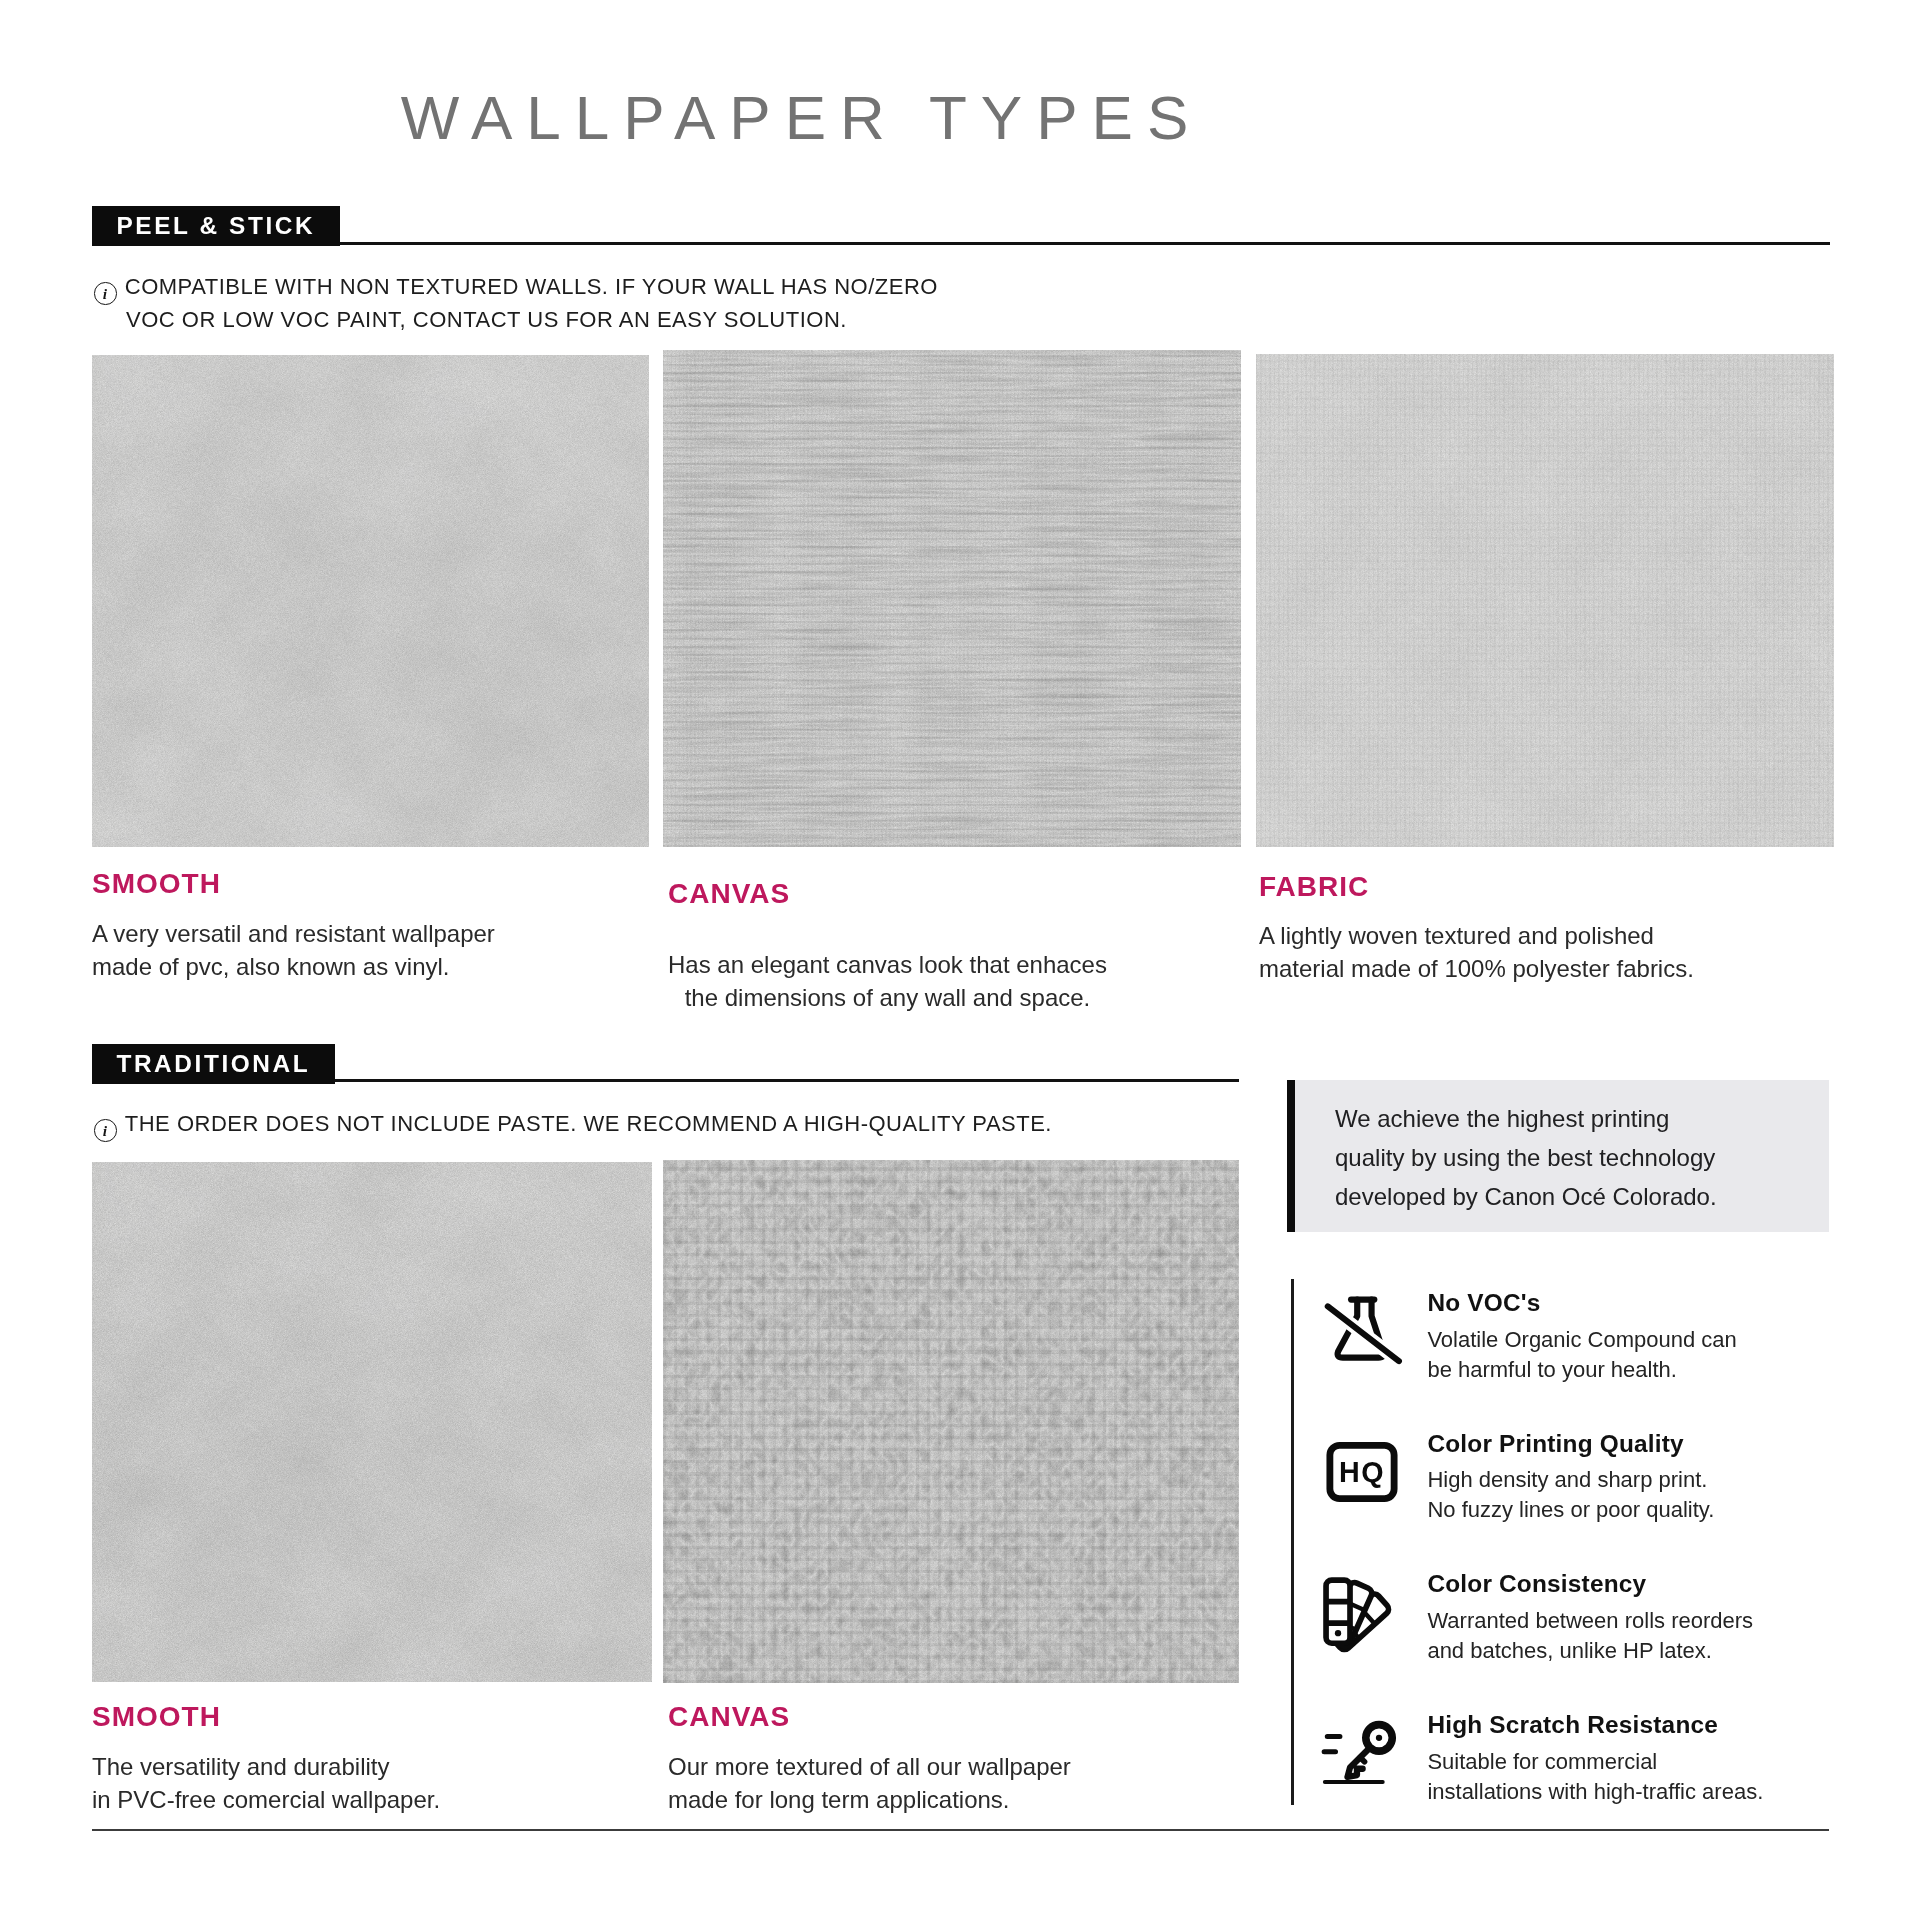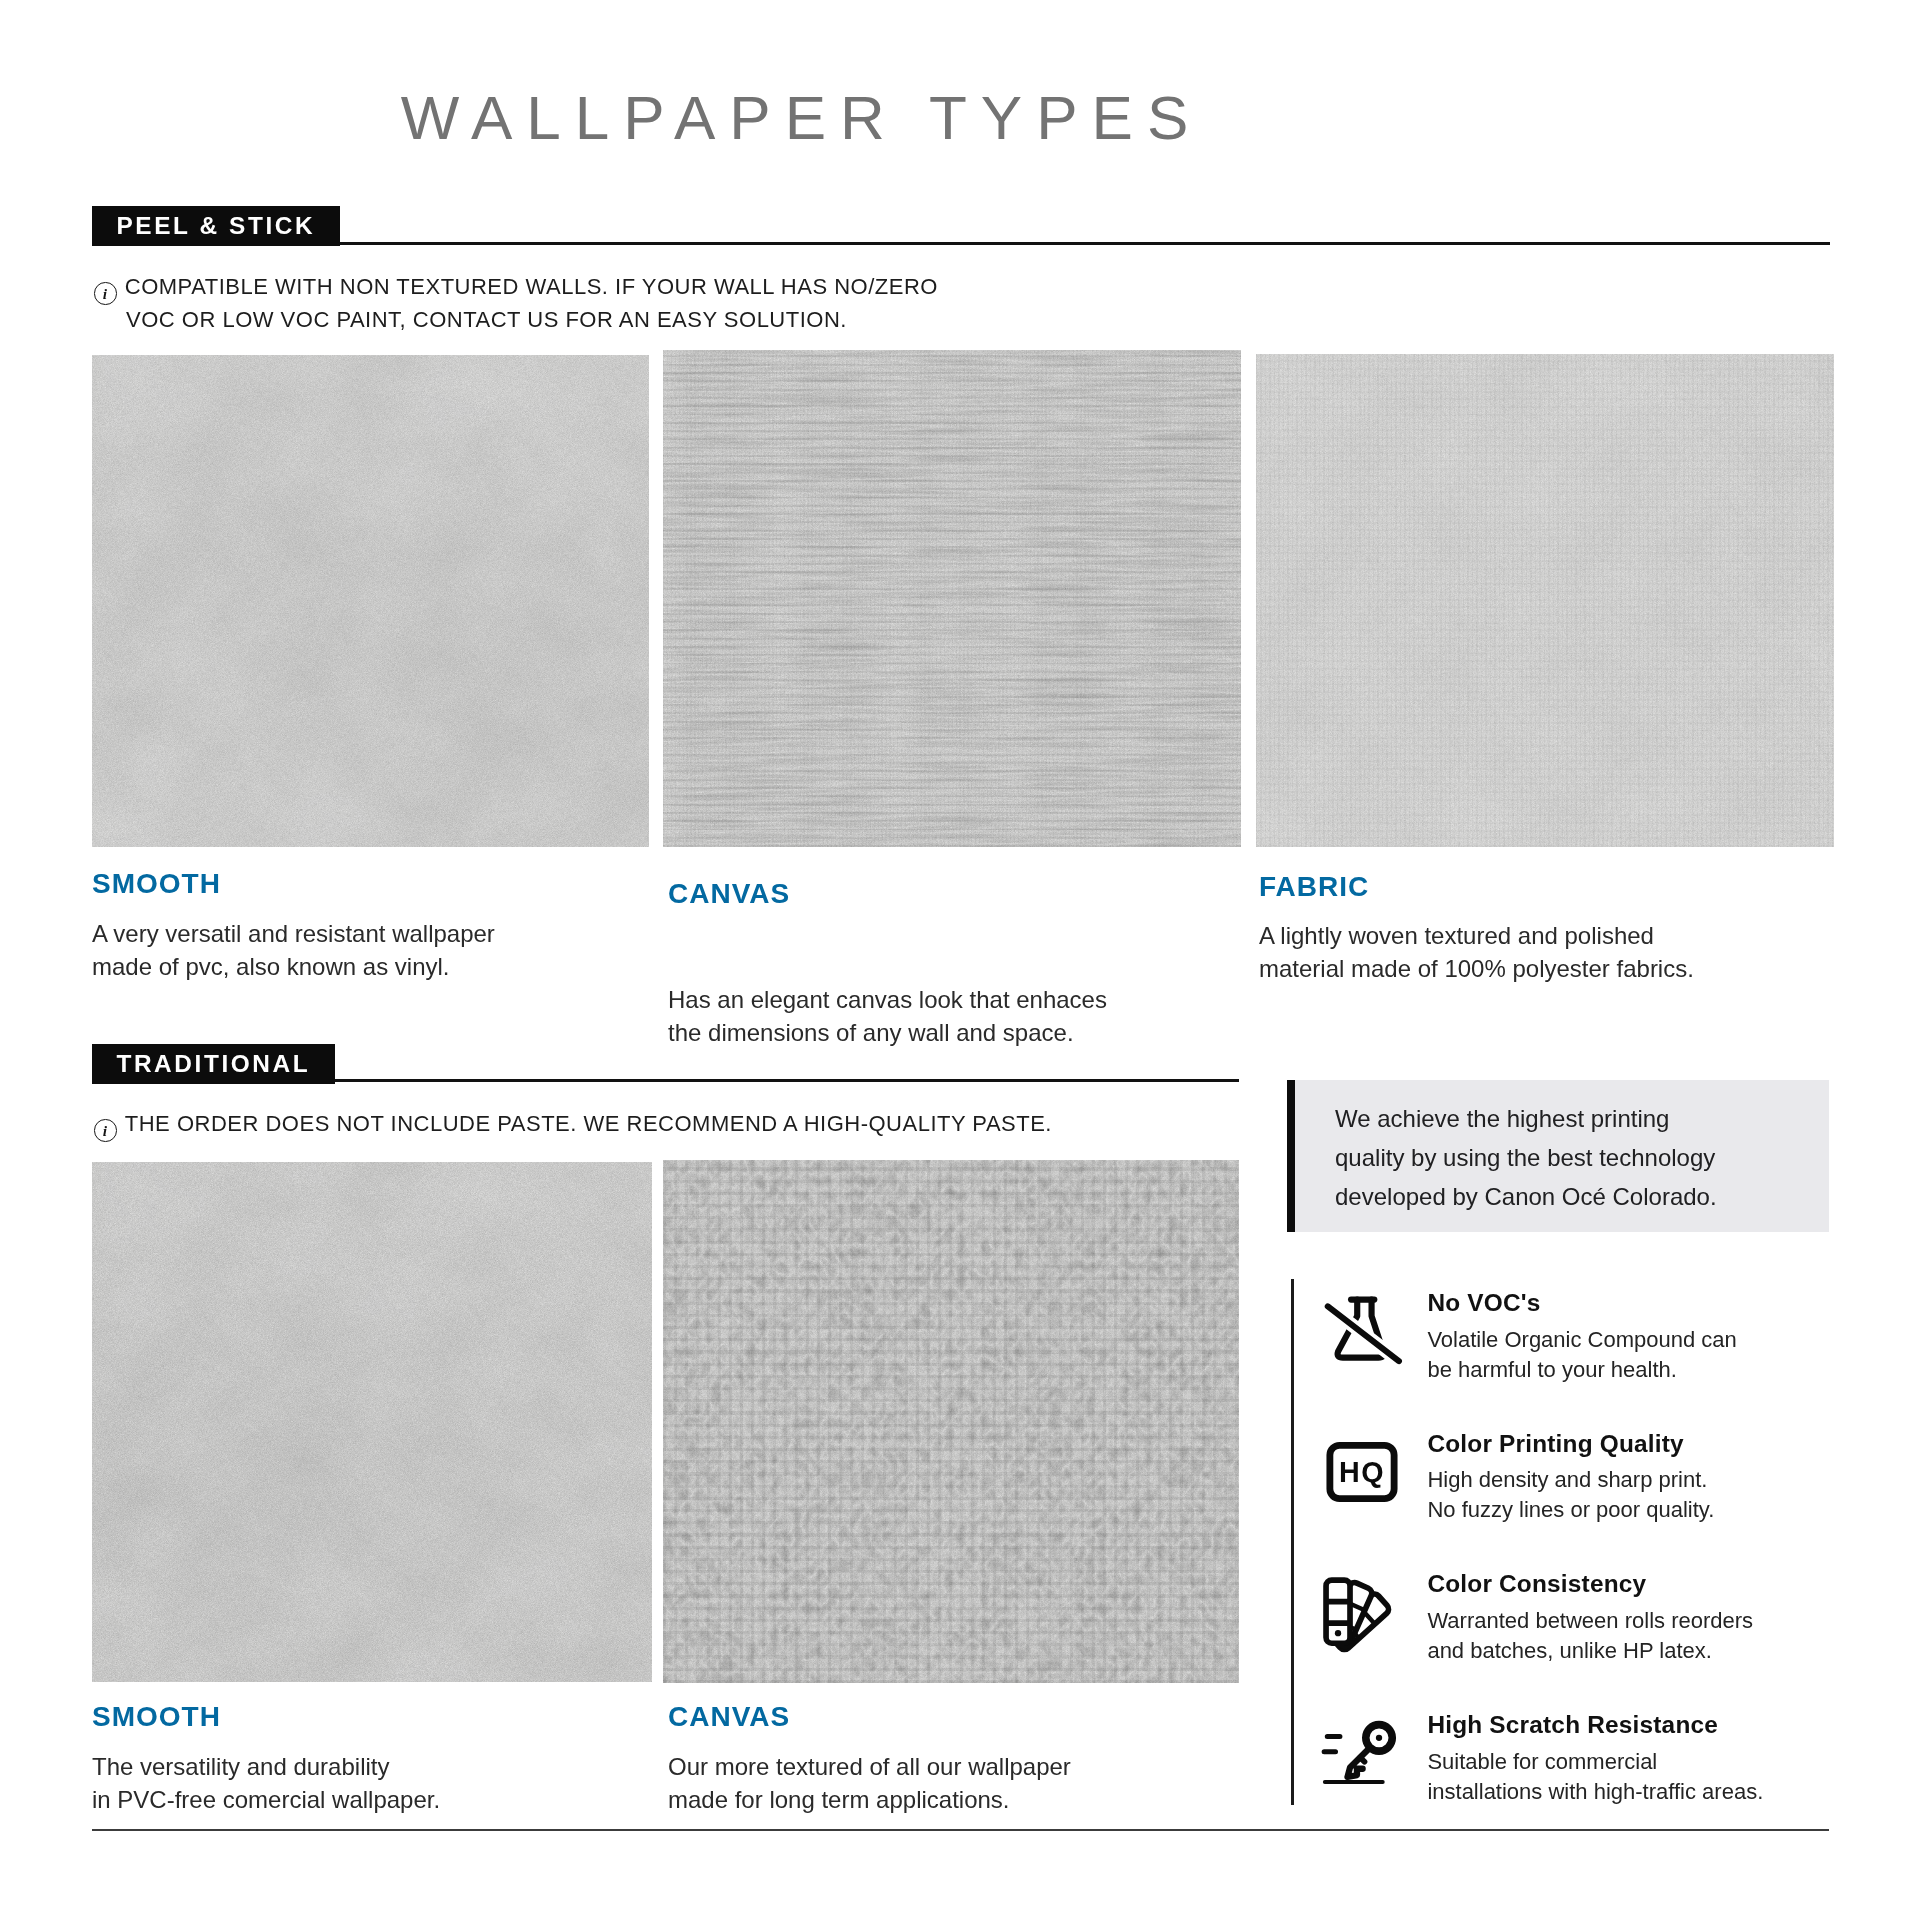--- a/index.html
+++ b/index.html
@@ -47,24 +47,24 @@
       #f2f2f1;}
   .sw-smooth2{left:92px;top:1162px;width:560px;height:520px;background:
       radial-gradient(ellipse at 30% 60%,rgba(0,0,0,0.022),rgba(0,0,0,0) 55%),
       linear-gradient(160deg,#f3f3f2,#f0f0ef);}
   .sw-canvas2{left:663px;top:1160px;width:576px;height:523px;background:
       repeating-linear-gradient(0deg,rgba(82,82,82,0.09) 0 3.2px,rgba(0,0,0,0) 3.2px 12.2px),
       repeating-linear-gradient(90deg,rgba(82,82,82,0.08) 0 3.2px,rgba(0,0,0,0) 3.2px 11px),
       #f0f0ef;}
 
   
-  .sw-name{position:absolute;font-size:28px;font-weight:600;letter-spacing:1px;color:#0369a1;text-align:center;}
+  .sw-name{position:absolute;font-size:28px;font-weight:600;letter-spacing:1px;color:#be185d;text-align:center;}
   .sw-desc{position:absolute;font-size:24px;font-weight:300;line-height:33px;color:#2a2a2a;}
   .n-smooth1{left:92px;top:868px;} .d-smooth1{left:92px;top:917px;}
-  .n-canvas1{left:668px;top:878px;} .d-canvas1{left:668px;top:983px;}
+  .n-canvas1{left:668px;top:878px;} .d-canvas1{left:668px;top:948px;text-align:center;}
   .n-fabric1{left:1259px;top:871px;} .d-fabric1{left:1259px;top:919px;}
   .n-smooth2{left:92px;top:1701px;} .d-smooth2{left:92px;top:1750px;}
   .n-canvas2{left:668px;top:1701px;} .d-canvas2{left:668px;top:1750px;}
 
   
   .quality-box{position:absolute;left:1295px;top:1080px;width:534px;height:152px;
                background:#e9e9ec;box-sizing:border-box;padding:19px 0 0 40px;}
   .quality-box::before{content:"";position:absolute;left:-8.3px;top:0;width:8.3px;height:100%;
                background:#0d0d0d;}
   .quality-box .ql{font-size:24px;font-weight:400;color:#202022;line-height:39px;}

